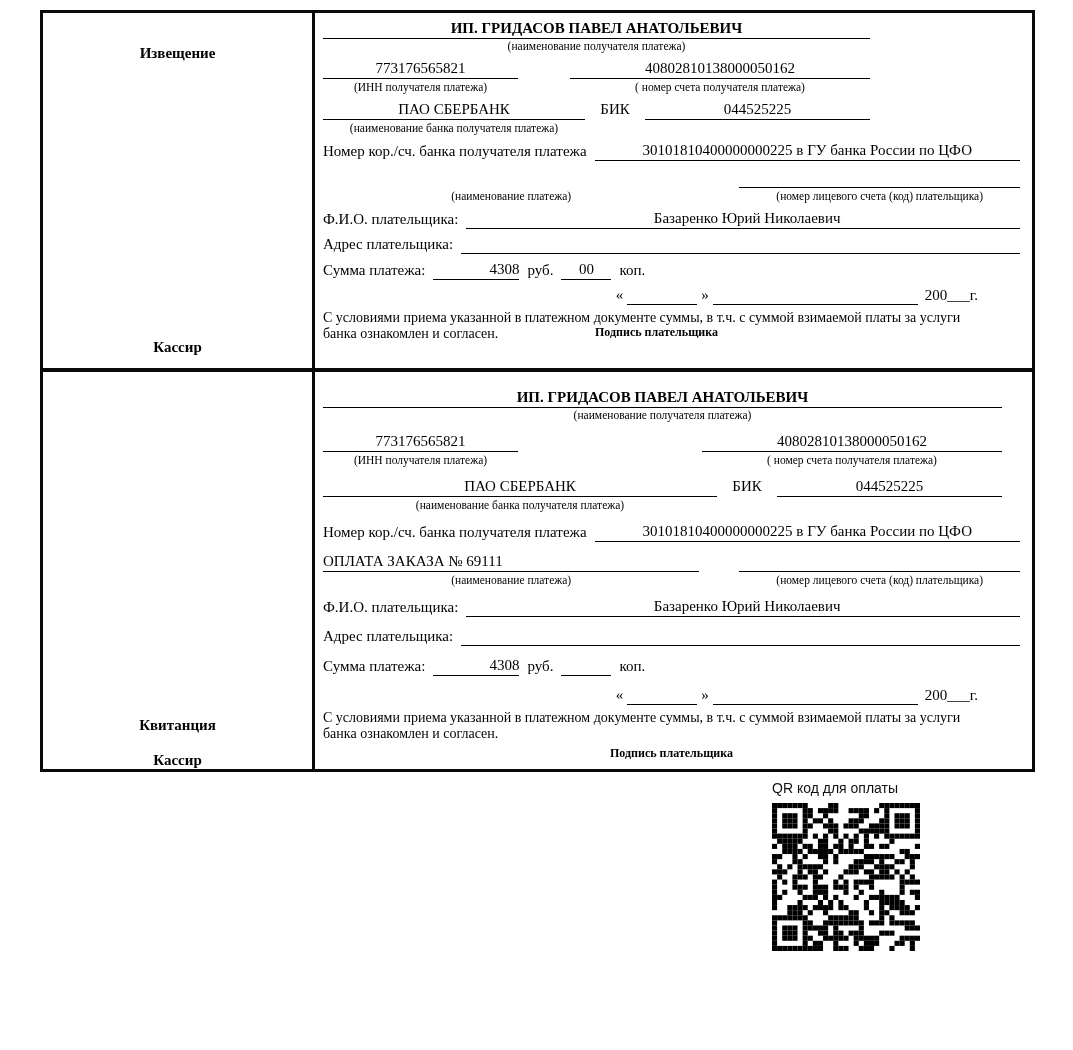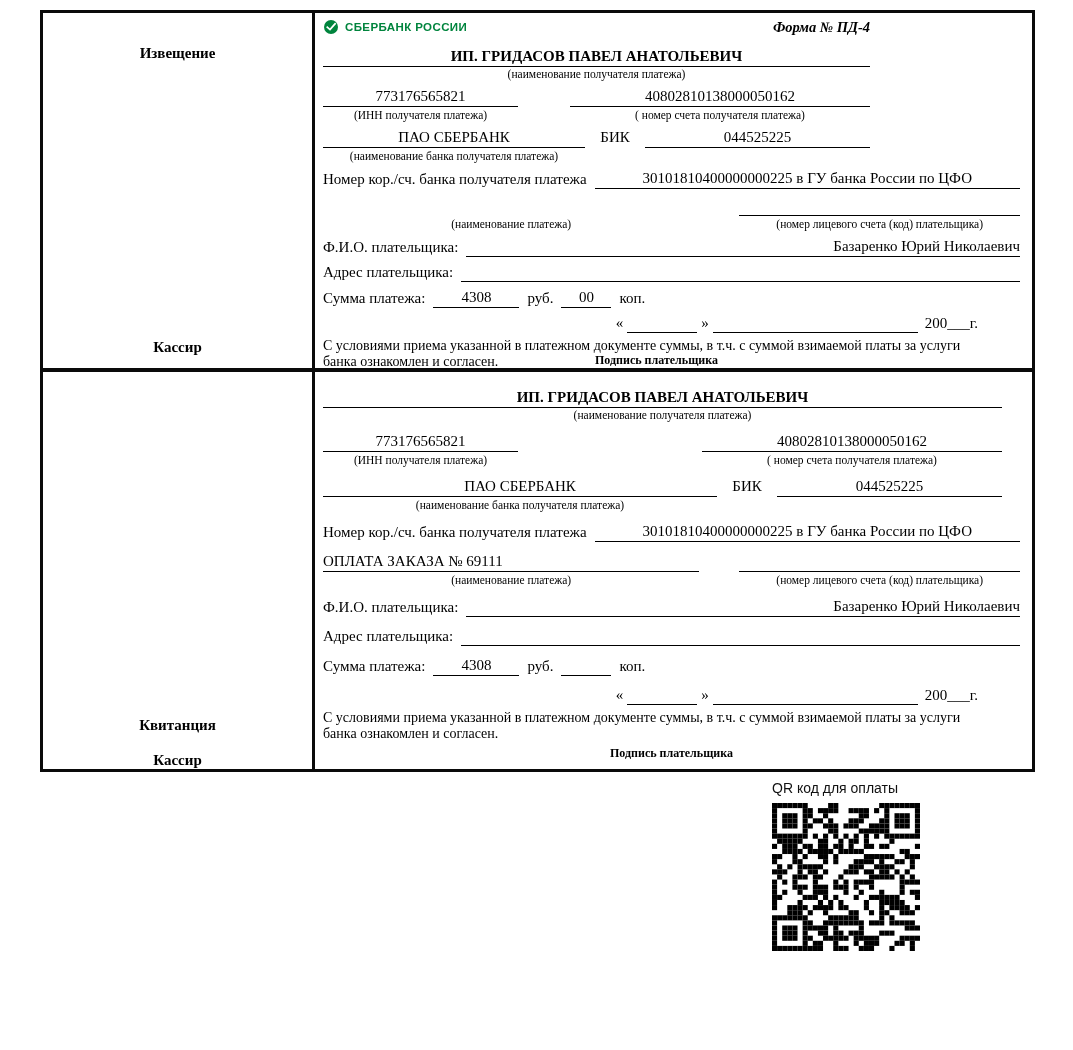--- a/index.html
+++ b/index.html
@@ -54,22 +54,22 @@
   .grid-purpose { display:grid; grid-template-columns:54% 40px 1fr; row-gap:1px; margin-top:8px; }
   .c11 { grid-row:1; grid-column:1; }
   .c12 { grid-row:1; grid-column:2; text-align:center; }
   .c13 { grid-row:1; grid-column:3; }
   .c21 { grid-row:2; grid-column:1; }
   .c23 { grid-row:2; grid-column:3; }
   .purpose { text-align:left; }
 
   .flexline { display:flex; align-items:flex-end; gap:8px; }
   .grow { flex:1; }
-  .lpad { padding-left:8px; text-align:right; }
-  .amt-line { width:86px; flex:0 0 86px; }
+  .lpad { padding-left:8px; text-align:center; }
+  .amt-line { width:86px; flex:0 0 86px;text-align:right; }
   .kop-line { width:50px; flex:0 0 50px; }
 
   .date-row { display:flex; justify-content:flex-end; align-items:flex-end; gap:4px; padding-right:42px; }
   .dline { border-bottom:1px solid #000; height:18px; display:inline-block; }
   .d1 { width:70px; }
   .d2 { width:205px; }
   .dyear { margin-left:3px; }
 
   .agreement-wrap { position:relative; margin-top:5px; }
   .agreement { width:662px; font-size:14px; line-height:15.5px; }
@@ -90,30 +90,20 @@
 <div class="page">
   <div class="form-frame">
 
     <section class="slip slip-notice">
       <div class="side-cell side-notice">
         <div class="side-label">Извещение</div>
         <div class="side-label">Кассир</div>
       </div>
       <div class="main-cell">
 
-        <div class="header-row">
-          <div class="logo">
-            <svg class="logo-mark" viewBox="0 0 24 24" aria-hidden="true">
-              <circle cx="12" cy="12" r="10.5" fill="#00843D"></circle>
-              <path d="M5.5 11.5 L10.5 15.8 L19 6.2" fill="none" stroke="#ffffff" stroke-width="2.6"></path>
-            </svg>
-            <span class="logo-text">СБЕРБАНК РОССИИ</span>
-          </div>
-          <div class="form-number">Форма № ПД-4</div>
-        </div>
 
         <div class="narrow">
           <div class="u val bold center">ИП. ГРИДАСОВ ПАВЕЛ АНАТОЛЬЕВИЧ</div>
           <div class="caption">(наименование получателя платежа)</div>
         </div>
 
         <div class="row grid-inn narrow">
           <div class="u val center c11">773176565821</div>
           <div class="u val center c13">40802810138000050162</div>
           <div class="caption c21">(ИНН получателя платежа)</div>

